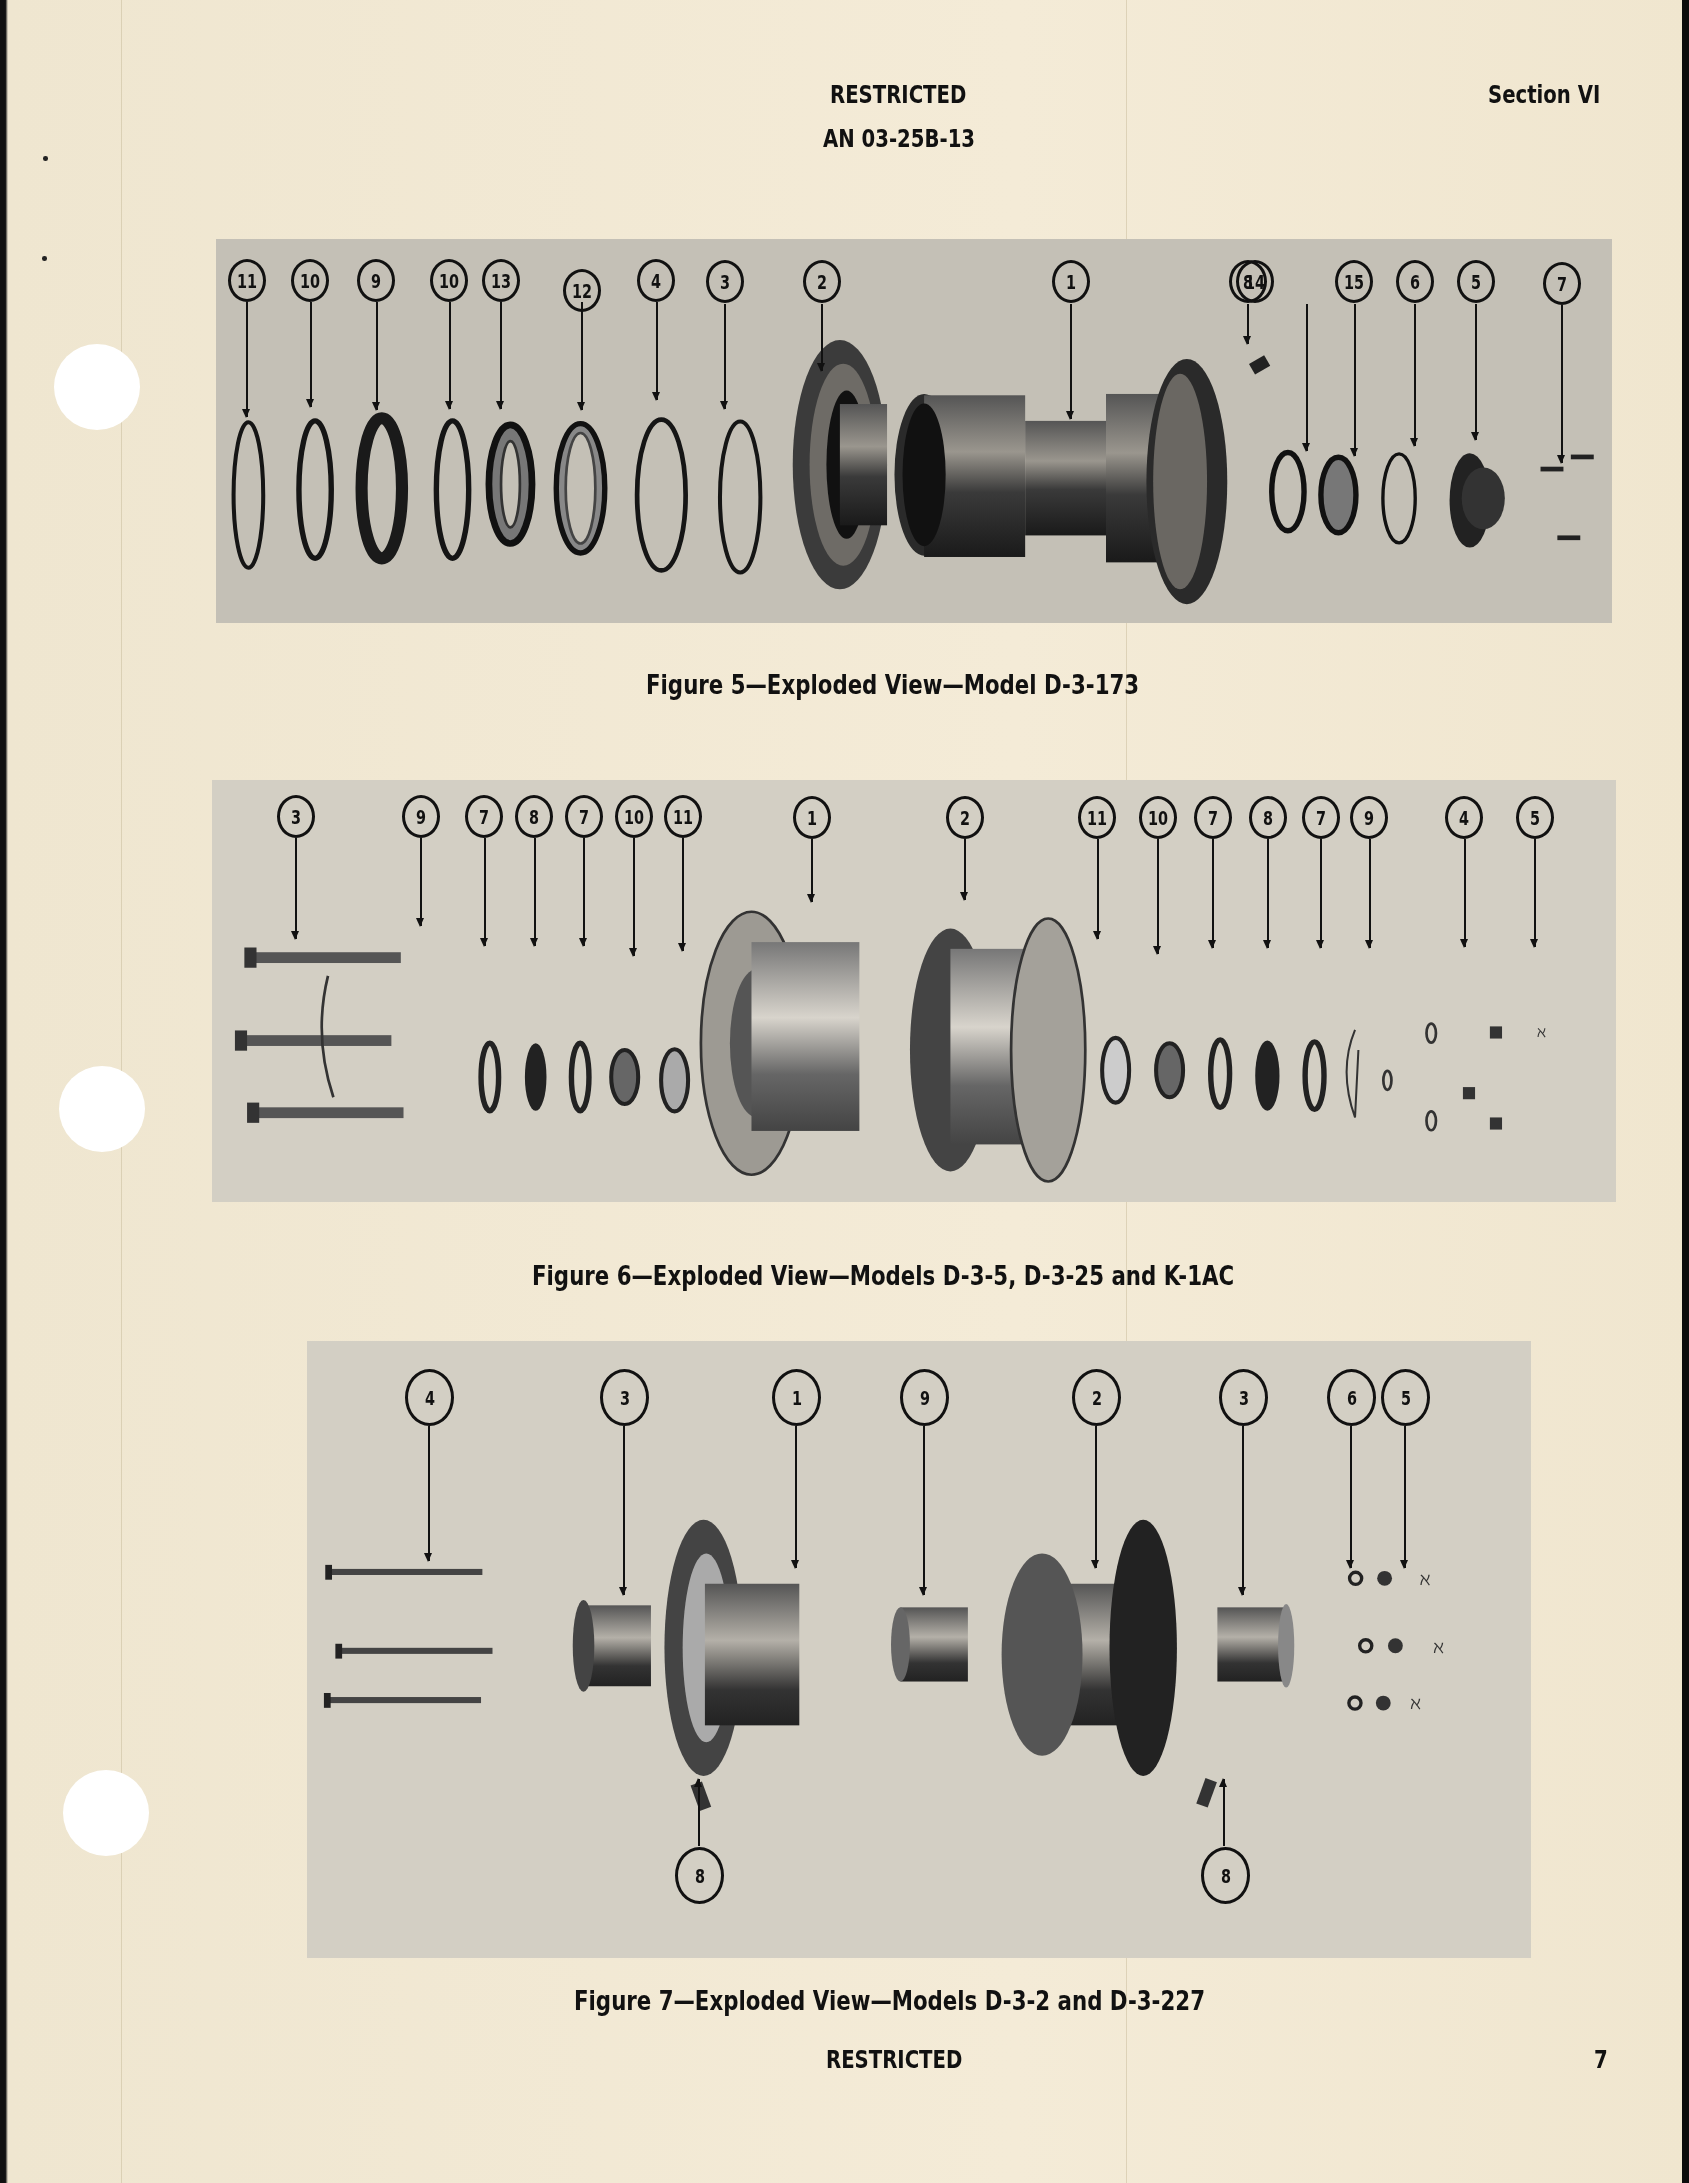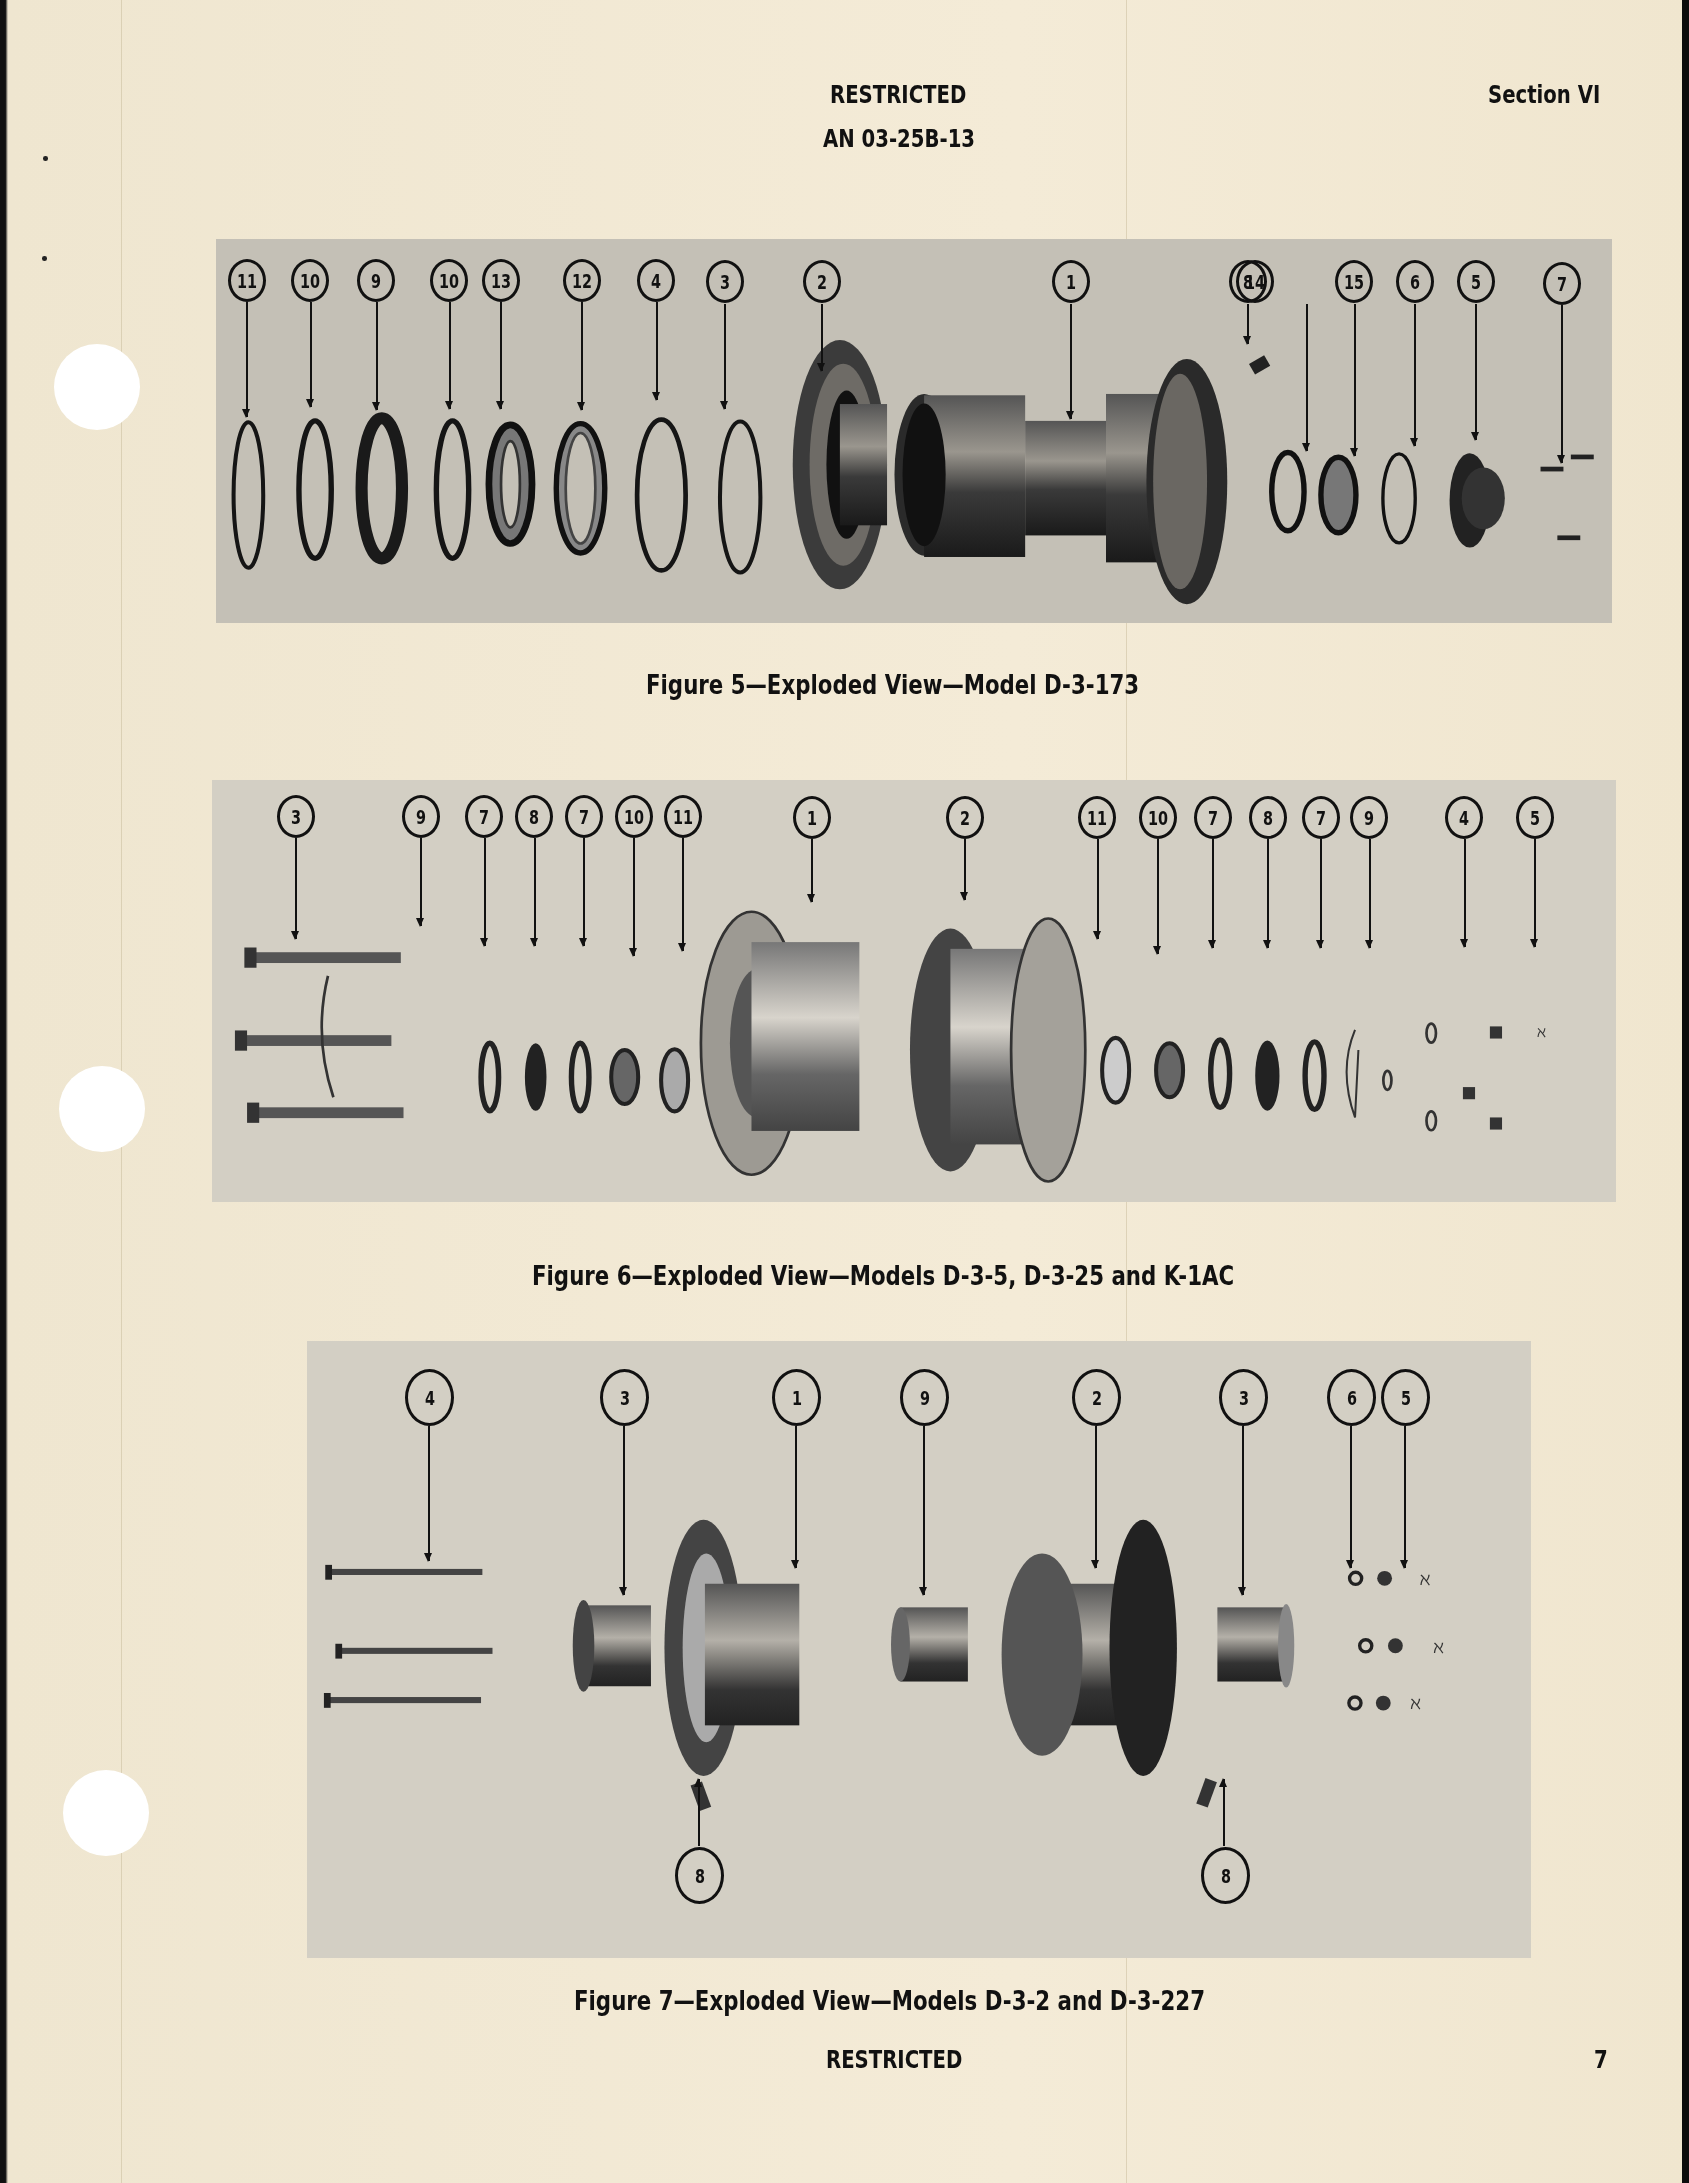--- a/index.html
+++ b/index.html
@@ -95,21 +95,21 @@
     </div>
   <div class="callout" style="left:357px;top:259px">
       <span>9</span>
     </div>
   <div class="callout" style="left:430px;top:259px">
       <span>10</span>
     </div>
   <div class="callout" style="left:482px;top:259px">
       <span>13</span>
     </div>
-  <div class="callout" style="left:563px;top:259px">
+  <div class="callout" style="left:563px;top:269px">
       <span>12</span>
     </div>
   <div class="callout" style="left:637px;top:259px">
       <span>4</span>
     </div>
   <div class="callout" style="left:706px;top:260px">
       <span>3</span>
     </div>
   <div class="callout" style="left:803px;top:260px">
       <span>2</span>

